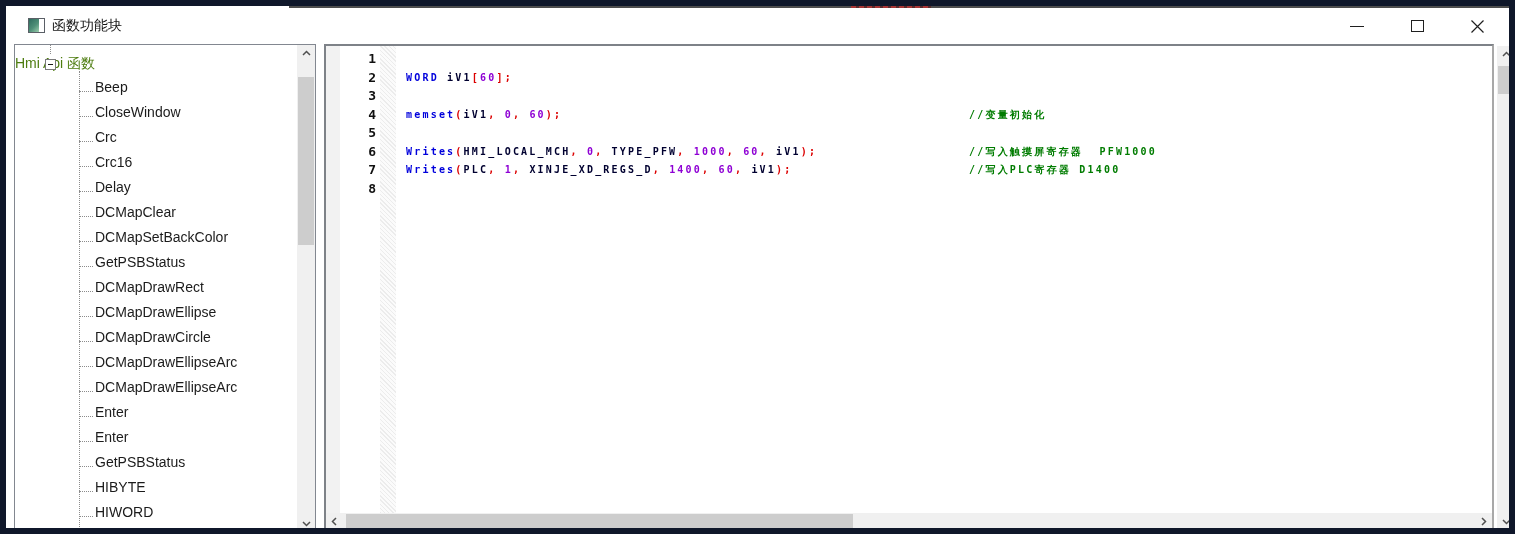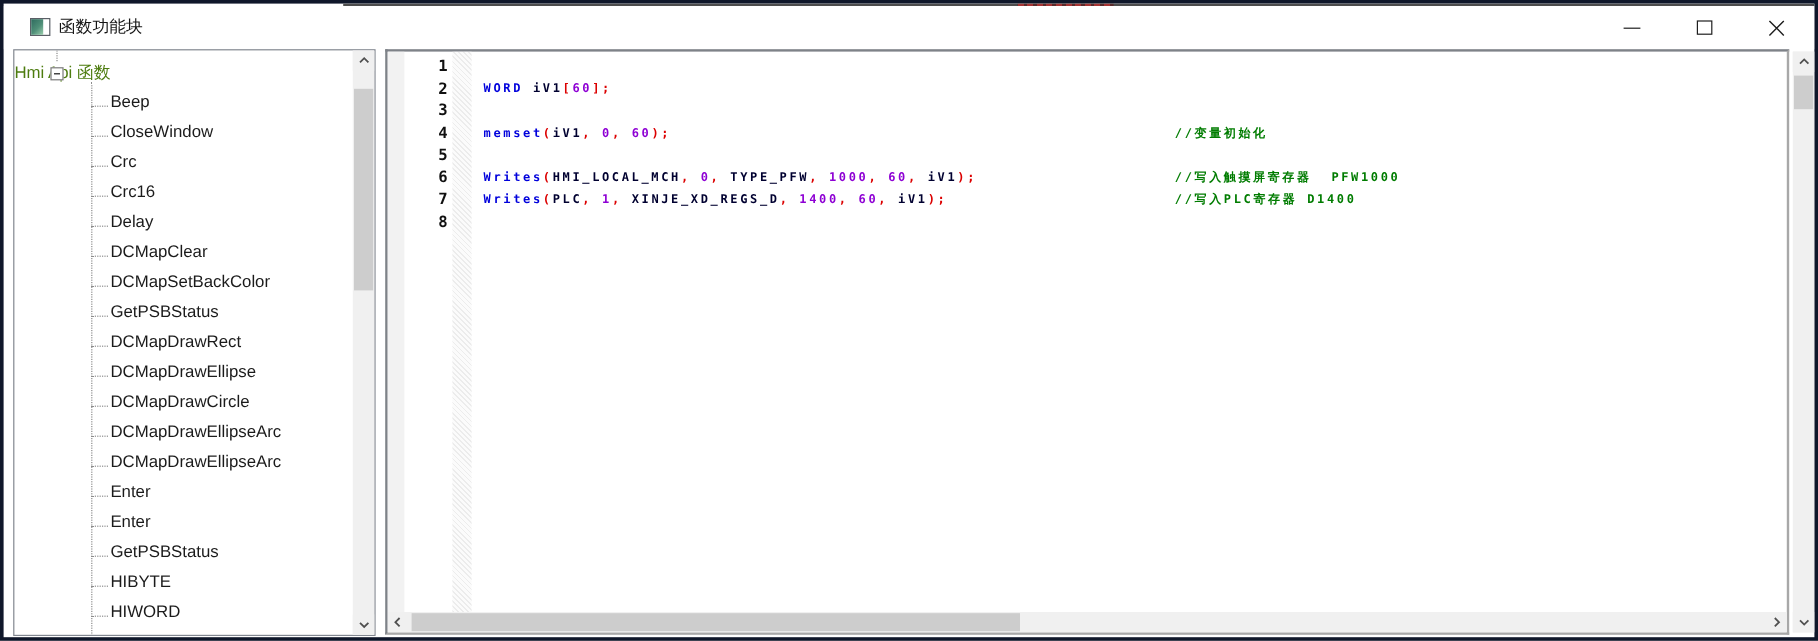--- a/index.html
+++ b/index.html
@@ -1,18 +1,18 @@
 <!DOCTYPE html>
 <html style="--keyword: #0000dc; --identifier: #000030; --number: #8e00d4; --punct: #dc0000; --comment: #007c00;"><head>
 <meta charset="utf-8">
 <style>
   * { margin:0; padding:0; box-sizing:border-box; }
   html,body { width:1515px; height:534px; background:#e8e8e8; font-family:"Liberation Sans",sans-serif; }
   .window { position:absolute; left:0; top:0; width:1515px; height:534px; background:#fff;
-            border:3px solid #0f172a; overflow:hidden; }
+            border:6px solid #0f172a; overflow:hidden; }
   .top-strip { position:absolute; left:283px; top:0; width:1232px; height:2px; background:#4d4d4d; }
   .top-strip-red { position:absolute; left:845px; top:0; width:80px; height:2px;
                    background:repeating-linear-gradient(90deg,#a63434 0 5px,#5a2b2b 5px 8px); }
 
   
   .titlebar { position:absolute; left:0; top:2px; width:100%; height:36px; background:#fff; }
   .app-icon { position:absolute; left:22px; top:10px; width:17px; height:15px;
               border:1px solid #5a5f66; background:#fff; }
   .app-icon .pane { position:absolute; left:0; top:0; width:10px; height:13px;
               background:linear-gradient(135deg,#2e6b5e 0%,#4f8f78 55%,#9ccfae 100%); }
@@ -59,21 +59,21 @@
            background:repeating-linear-gradient(45deg,#ececec 0 1px,#fbfbfb 1px 3px); }
   .code { position:absolute; left:80px; top:4px; right:4px;
           font-family:"DejaVu Sans Mono",monospace; font-weight:bold; font-size:10px;
           letter-spacing:2.2px; white-space:pre; }
   .code .line { position:relative; height:18.5px; line-height:18.5px; }
   .tk-k { color:var(--keyword); }
   .tk-i { color:var(--identifier); }
   .tk-n { color:var(--number); }
   .tk-p { color:var(--punct); }
   .tk-c { color:var(--comment); }
-  .cmt { position:absolute; left:563px; top:0;margin-left:13px; }
+  .cmt { position:absolute; left:563px; top:0; }
 
   .scrollbar-h { position:absolute; left:0; right:0; bottom:0; height:17px; background:#f0f0f0; }
   .sbh-arrow { position:absolute; top:0; width:17px; height:17px; display:flex;
                align-items:center; justify-content:center; }
   .sbh-thumb { position:absolute; left:20px; top:1px; height:15px; width:507px; background:#cdcdcd; }
 
   svg.chev { display:block; }
 </style>
 </head>
 <body>

